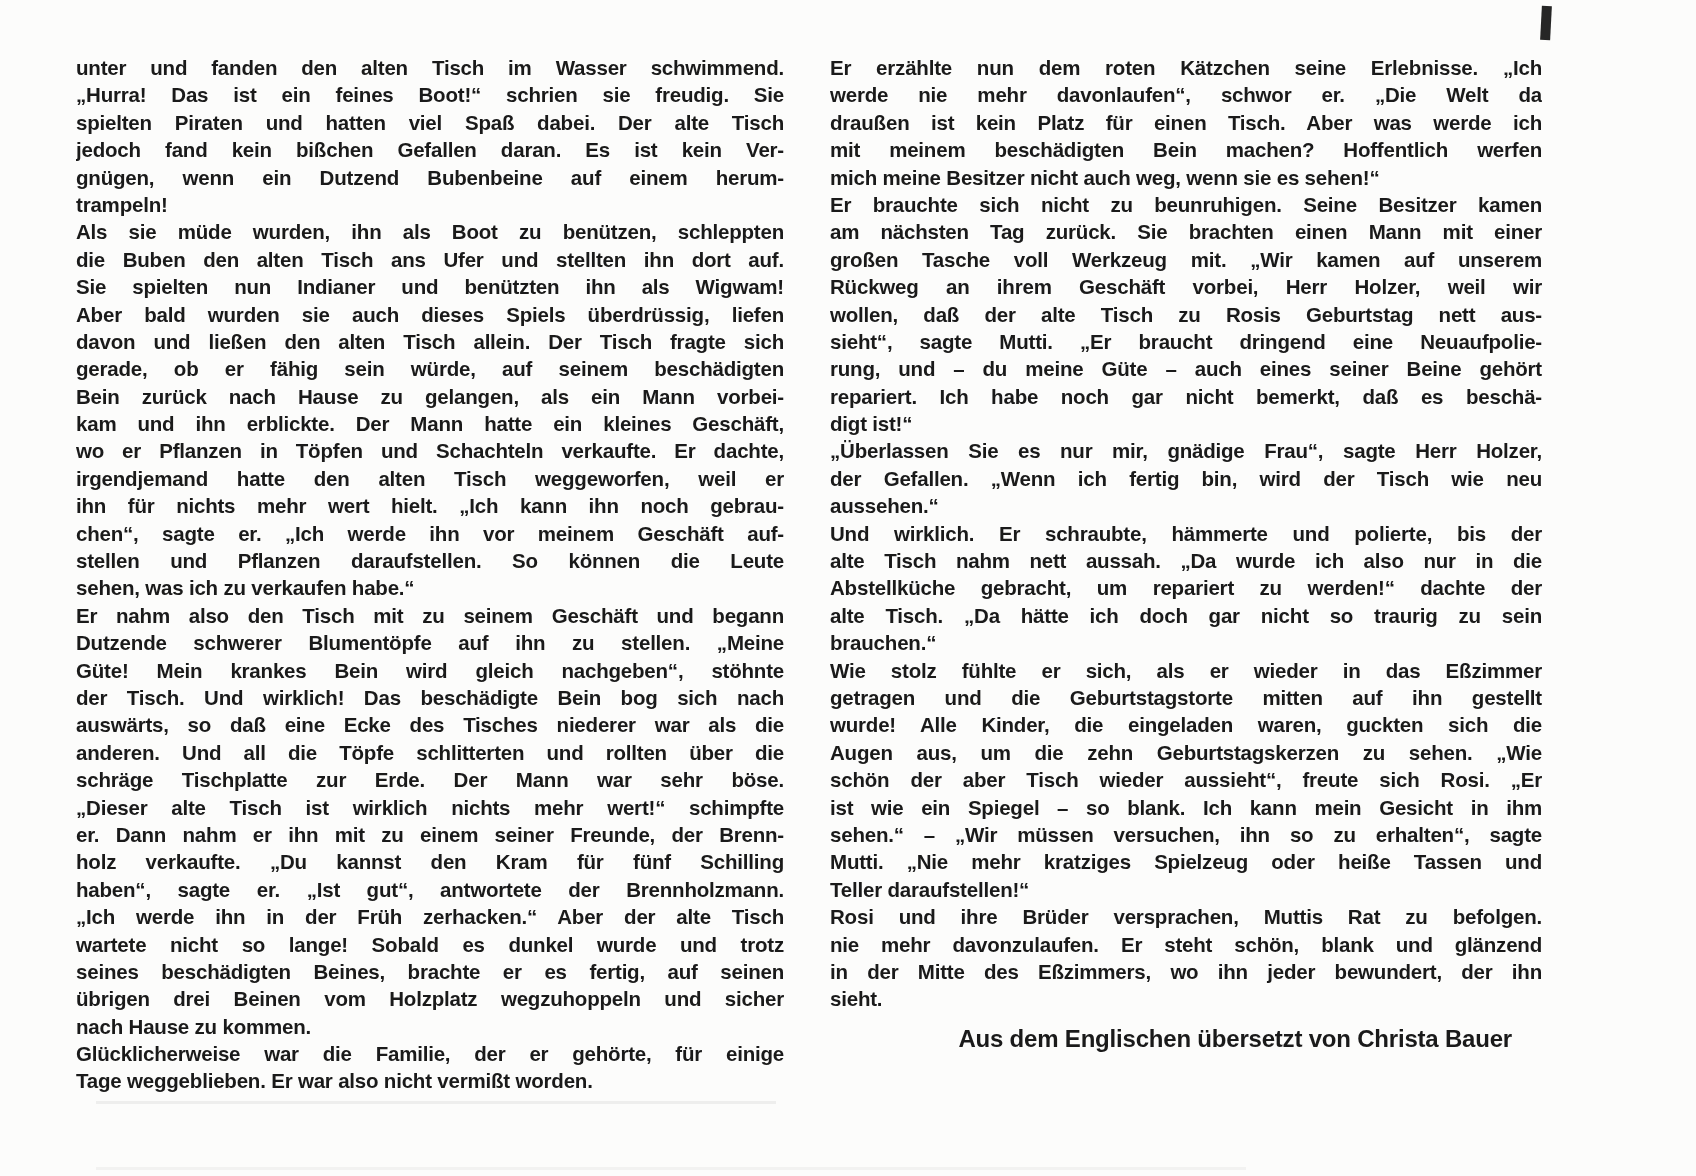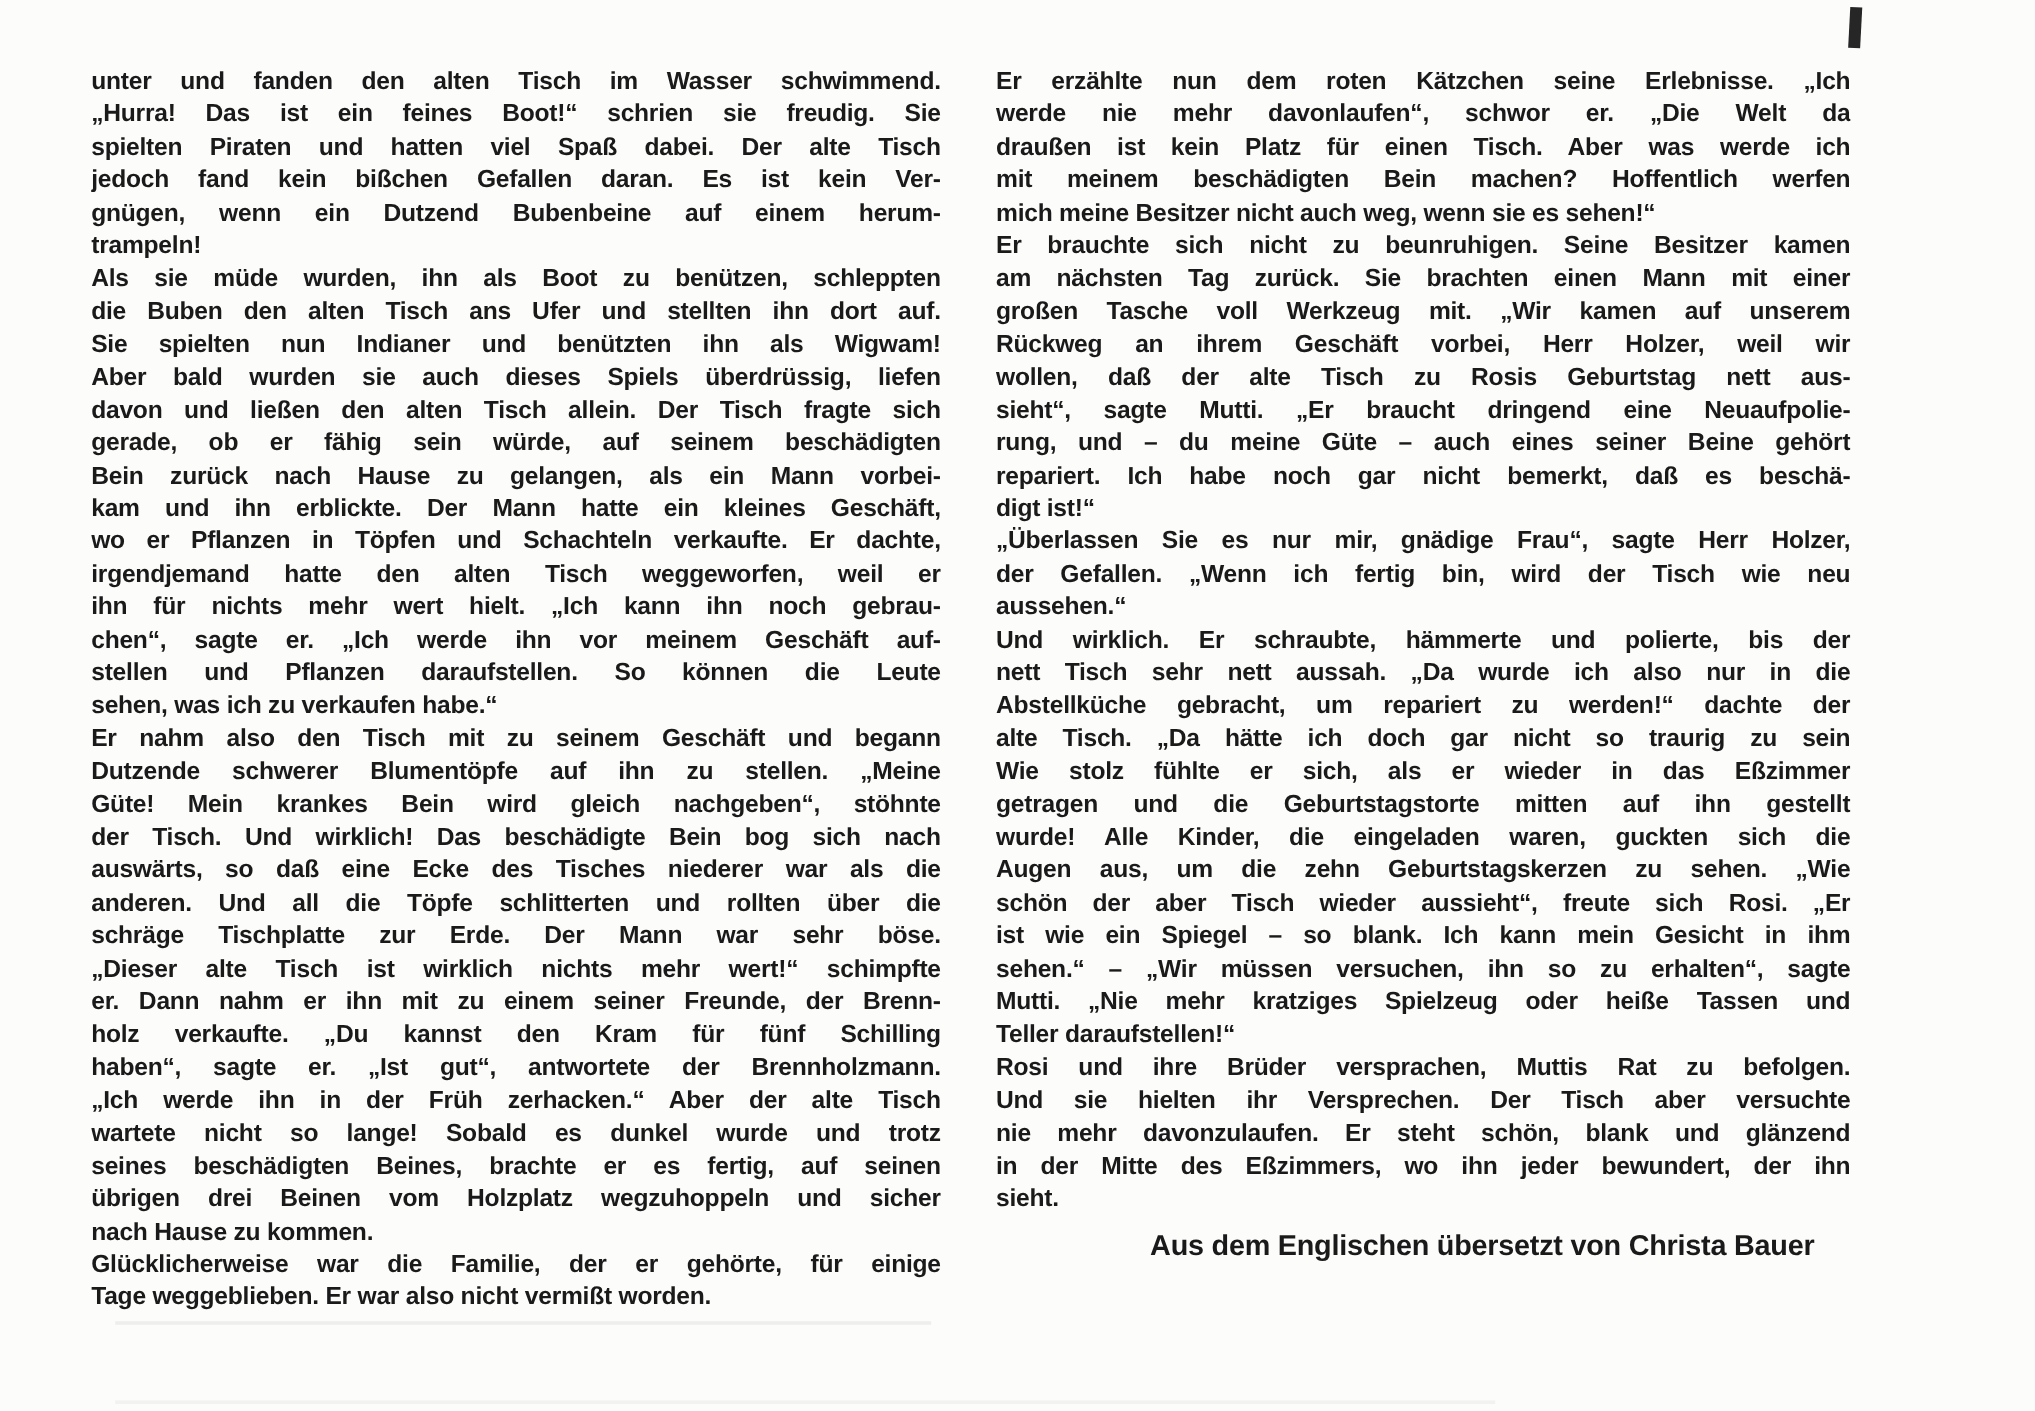--- a/index.html
+++ b/index.html
@@ -119,38 +119,38 @@
         <div class="line">repariert. Ich habe noch gar nicht bemerkt, daß es beschä-</div>
         <div class="line last">digt ist!“</div>
       </div>
       <div class="para">
         <div class="line">„Überlassen Sie es nur mir, gnädige Frau“, sagte Herr Holzer,</div>
         <div class="line">der Gefallen. „Wenn ich fertig bin, wird der Tisch wie neu</div>
         <div class="line last">aussehen.“</div>
       </div>
       <div class="para">
         <div class="line">Und wirklich. Er schraubte, hämmerte und polierte, bis der</div>
-        <div class="line">nett Tisch sehr nett aussah. „Da wurde ich also nur in die</div>
+        <div class="line">alte Tisch nahm nett aussah. „Da wurde ich also nur in die</div>
         <div class="line">Abstellküche gebracht, um repariert zu werden!“ dachte der</div>
         <div class="line">alte Tisch. „Da hätte ich doch gar nicht so traurig zu sein</div>
+        <div class="line last">brauchen.“</div>
       </div>
       <div class="para">
         <div class="line">Wie stolz fühlte er sich, als er wieder in das Eßzimmer</div>
         <div class="line">getragen und die Geburtstagstorte mitten auf ihn gestellt</div>
         <div class="line">wurde! Alle Kinder, die eingeladen waren, guckten sich die</div>
         <div class="line">Augen aus, um die zehn Geburtstagskerzen zu sehen. „Wie</div>
         <div class="line">schön der aber Tisch wieder aussieht“, freute sich Rosi. „Er</div>
         <div class="line">ist wie ein Spiegel – so blank. Ich kann mein Gesicht in ihm</div>
         <div class="line">sehen.“ – „Wir müssen versuchen, ihn so zu erhalten“, sagte</div>
         <div class="line">Mutti. „Nie mehr kratziges Spielzeug oder heiße Tassen und</div>
         <div class="line last">Teller daraufstellen!“</div>
       </div>
       <div class="para">
         <div class="line">Rosi und ihre Brüder versprachen, Muttis Rat zu befolgen.</div>
-        <div class="line">Und sie hielten ihr Versprechen. Der Tisch aber versuchte</div>
         <div class="line">nie mehr davonzulaufen. Er steht schön, blank und glänzend</div>
         <div class="line">in der Mitte des Eßzimmers, wo ihn jeder bewundert, der ihn</div>
         <div class="line last">sieht.</div>
       </div>
       <div class="attribution">Aus dem Englischen übersetzt von Christa Bauer</div>
     </div>
   <div class="artifact-top"></div>
   <div class="smudge smudge-1"></div>
   <div class="smudge smudge-2"></div>
 </div>

